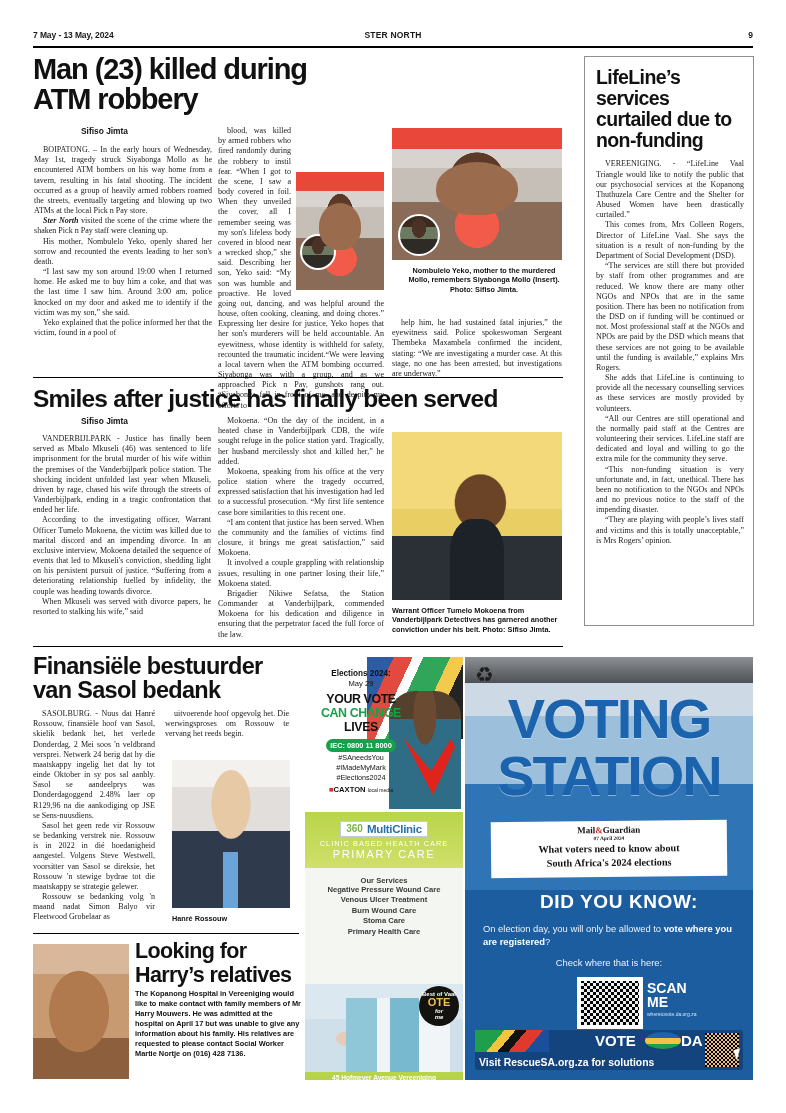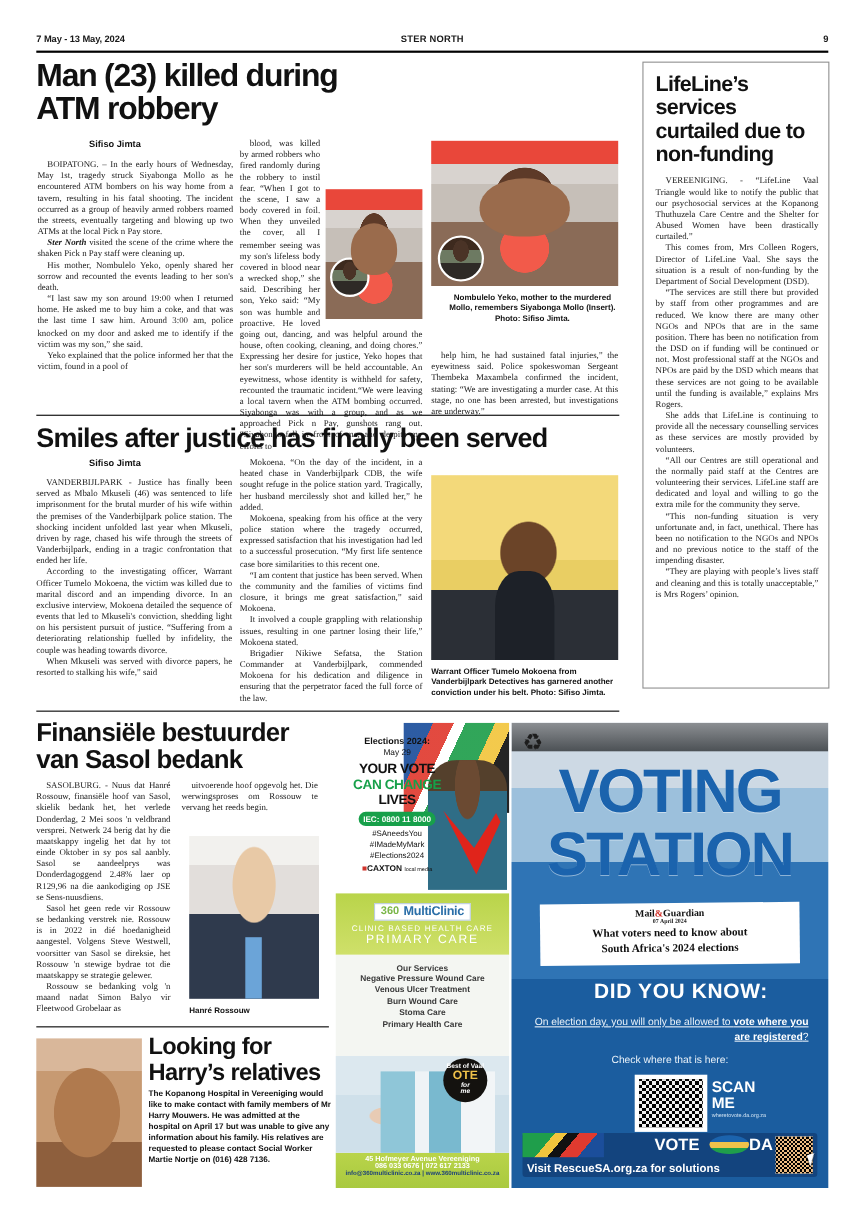--- a/index.html
+++ b/index.html
@@ -139,37 +139,37 @@
     display:flex; flex-direction:column; align-items:center; justify-content:center;
   }
   .ad-clinic .logo-row{
     background:#fff; border:1px solid #bcd; padding:1px 5px; display:flex; align-items:center; gap:4px;
   }
   .ad-clinic .l360{ font-size:10px; font-weight:bold; color:#7ab648; line-height:1;}
   .ad-clinic .lmc{ font-size:11.5px; font-weight:bold; color:#2b6fa8; letter-spacing:-0.3px;}
   .ad-clinic .sub1{ font-size:7.4px; color:#fff; letter-spacing:1px; margin-top:2px;}
   .ad-clinic .sub2{ font-size:11px; color:#fff; letter-spacing:1.6px; }
   .ad-clinic .mid{
-    height:92px; background:#f4f6f2; padding:8px 4px 0 4px; text-align:center;
+    height:116px; background:#f4f6f2; padding:8px 4px 0 4px; text-align:center;
   }
   .ad-clinic .svcttl{ font-size:7.6px; font-weight:bold; color:#3a3a3a; }
   .ad-clinic .svc{ font-size:7.6px; font-weight:bold; color:#3a3a3a; line-height:1.38;}
   .ad-clinic .pic{
     height:88px;
     background:
       radial-gradient(ellipse at 30% 62%, #e8cbb4 0 10%, rgba(0,0,0,0) 11%),
       linear-gradient(#dce8ef 0 40%, #cfe0ea 40% 100%);
     position:relative;
   }
   .ad-clinic .docs{
     position:absolute; left:26%; top:16%; width:66%; height:84%;
     background:linear-gradient(90deg,#8fc6d8 0 30%, #eef3f6 30% 42%, #79b9cf 42% 70%, #f2f5f7 70% 100%);
   }
   .ad-clinic .badge{
-    position:absolute; right:20px; top:2px; width:40px; height:40px; border-radius:50%;
+    position:absolute; right:4px; top:2px; width:40px; height:40px; border-radius:50%;
     background:#14120f; color:#fff; font-size:6px; text-align:center; padding-top:5px;
     font-weight:bold;
   }
   .ad-clinic .badge .vv{ color:#f0c24a; font-size:11px; display:block; line-height:1;}
   .ad-clinic .badge .ff{ font-style:italic; font-size:6px; display:block; }
   .ad-clinic .bot{
     height:32px; background:linear-gradient(#b9d44a,#a9c93f); color:#fff;
     text-align:center; padding-top:2px;
   }
   .ad-clinic .bot .addr{ font-size:6.6px; font-weight:bold;}
@@ -196,22 +196,22 @@
     position:absolute; left:26px; top:164px; width:236px; height:56px; background:#fff;
     text-align:center; padding-top:4px; transform:rotate(-0.6deg);
     font-family:"Liberation Serif", serif;
   }
   .ad-da .mg{ font-size:9px; font-weight:bold; color:#111; }
   .ad-da .mg .amp{ color:#d12e26; }
   .ad-da .mgdate{ font-size:5.4px; font-weight:bold; color:#222; }
   .ad-da .mgtxt{ font-size:10.2px; font-weight:bold; color:#111; line-height:1.18; margin-top:2px;}
   .ad-da .dyk{ position:absolute; left:0; top:234px; width:100%; text-align:center;
     font-size:19px; font-weight:bold; color:#fff; letter-spacing:0.6px;padding-left:20px;}
-  .ad-da .l1{ position:absolute; left:18px; top:266px; width:252px; text-align:right;
-    font-size:9.4px; color:#eaf2f9; line-height:1.34;text-decoration:underline;}
+  .ad-da .l1{ position:absolute; left:18px; top:266px; width:252px; text-align:left;
+    font-size:9.4px; color:#eaf2f9; line-height:1.34;}
   .ad-da .l1 b{ color:#fff; }
   .ad-da .l2{ position:absolute; left:18px; top:300px; width:252px; text-align:center;
     font-size:9.4px; color:#eaf2f9;}
   .ad-da .qrwrap{ position:absolute; left:112px; top:320px; width:66px; height:52px;
     background:#fff; padding:4px; }
   .ad-da .qr{ width:100%; height:100%;
     background:
       repeating-linear-gradient(90deg,#111 0 3px,#fff 3px 6px),
       repeating-linear-gradient(0deg,#111 0 3px,#fff 3px 6px);
     background-blend-mode:difference; }
@@ -287,21 +287,21 @@
 
   <div class="lifeline-box">
     <div class="hl" style="font-size:19.5px;letter-spacing:-0.6px;line-height:1.07;margin-bottom:9px;">LifeLine’s services curtailed due to non-funding</div>
     <div class="body-col" style="width:148px;">
       <p>VEREENIGING. - “LifeLine Vaal Triangle would like to notify the public that our psychosocial services at the Kopanong Thuthuzela Care Centre and the Shelter for Abused Women have been drastically curtailed.”</p>
       <p>This comes from, Mrs Colleen Rogers, Director of LifeLine Vaal. She says the situation is a result of non-funding by the Department of Social Development (DSD).</p>
       <p>“The services are still there but provided by staff from other programmes and are reduced. We know there are many other NGOs and NPOs that are in the same position. There has been no notification from the DSD on if funding will be continued or not. Most professional staff at the NGOs and NPOs are paid by the DSD which means that these services are not going to be available until the funding is available,” explains Mrs Rogers.</p>
       <p>She adds that LifeLine is continuing to provide all the necessary counselling services as these services are mostly provided by volunteers.</p>
       <p>“All our Centres are still operational and the normally paid staff at the Centres are volunteering their services. LifeLine staff are dedicated and loyal and willing to go the extra mile for the community they serve.</p>
       <p>“This non-funding situation is very unfortunate and, in fact, unethical. There has been no notification to the NGOs and NPOs and no previous notice to the staff of the impending disaster.</p>
-      <p>“They are playing with people’s lives   staff and cleaning   and this is totally unacceptable,” is Mrs Rogers’ opinion.</p>
+      <p>“They are playing with people’s lives   staff and victims   and this is totally unacceptable,” is Mrs Rogers’ opinion.</p>
     </div>
   </div>
 
   <div class="hl" style="position:absolute;left:33px;top:386px;width:540px;font-size:24.5px;letter-spacing:-0.8px;">Smiles after justice has finally been served</div>
 
   <div class="byline" style="position:absolute;left:33px;top:416px;">Sifiso Jimta</div>
 
   <div class="body-col" style="position:absolute;left:33px;top:434px;width:178px;">
     <p>VANDERBIJLPARK - Justice has finally been served as Mbalo Mkuseli (46) was sentenced to life imprisonment for the brutal murder of his wife within the premises of the Vanderbijlpark police station. The shocking incident unfolded last year when Mkuseli, driven by rage, chased his wife through the streets of Vanderbijlpark, ending in a tragic confrontation that ended her life.</p>
     <p>According to the investigating officer, Warrant Officer Tumelo Mokoena, the victim was killed due to marital discord and an impending divorce. In an exclusive interview, Mokoena detailed the sequence of events that led to Mkuseli's conviction, shedding light on his persistent pursuit of justice. “Suffering from a deteriorating relationship fuelled by infidelity, the couple was heading towards divorce.</p>

